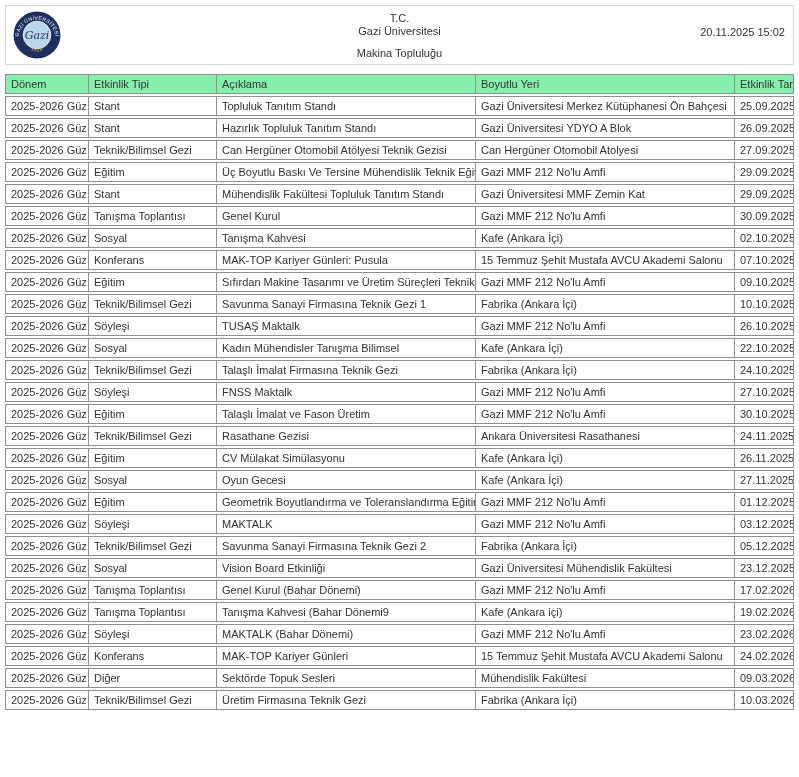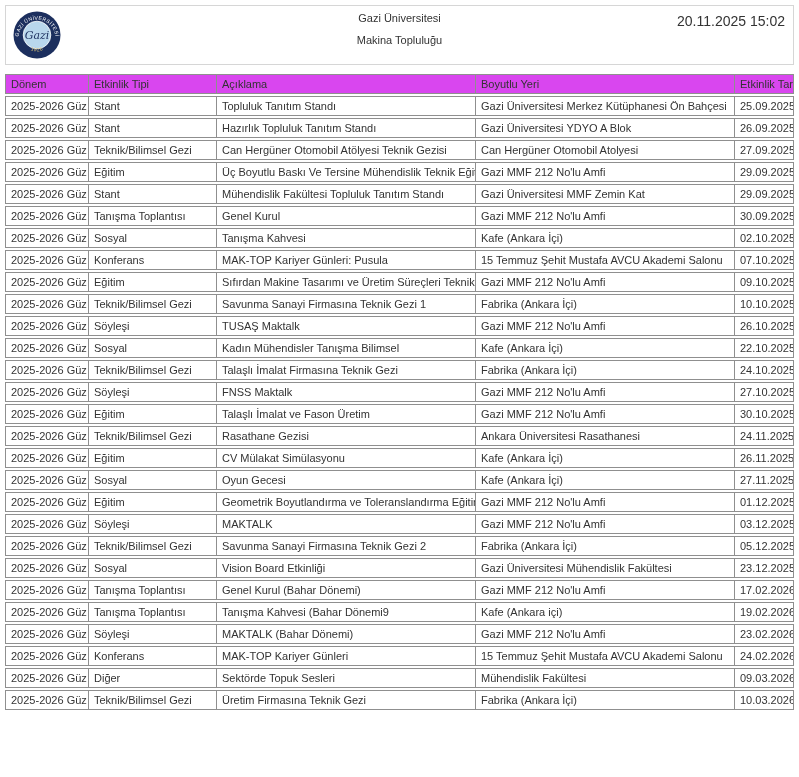--- a/index.html
+++ b/index.html
@@ -28,22 +28,22 @@
   }
   .title-block {
     position: absolute;
     left: 0; right: 0; top: 6px;
     text-align: center;
     line-height: 13px;
   }
   .title-block .community { margin-top: 9px; }
   .print-datetime {
     position: absolute;
-    right: 8px; top: 7px;
-    font-size: 14px;
+    right: 8px; top: 20px;
+    font-size: 11px;
   }
 
   
   table.events {
     margin-top: 7px;
     width: 789px;
     table-layout: fixed;
     border-collapse: separate;
     border-spacing: 0 2px;
   }
@@ -59,21 +59,21 @@
     border-left: 1px solid #8f8f8f;
     height: 20px;
     padding: 1px 4px 1px 5px;
     text-align: left;
     font-weight: normal;
     vertical-align: middle;
     white-space: nowrap;
     overflow: hidden;
   }
   .events th:last-child, .events td:last-child { border-right: 1px solid #8f8f8f; }
-  .events thead th { background: #d946ef; }
+  .events thead th { background: #86efac; }
   .events tbody td { background: #ffffff; }
 </style>
 </head>
 <body>
 
 <div class="page">
 
   <div class="report-header">
 
     <div class="logo-wrap">
@@ -88,20 +88,21 @@
         </text>
         <circle cx="24" cy="24" r="13.8" stroke="#ffffff" stroke-width="0.8" fill="#b9d7ec"></circle>
         <text x="24" y="28" text-anchor="middle" font-size="11" font-style="italic" font-family="DejaVu Serif, serif" fill="#1c2f5e">Gazi</text>
         <text font-size="5" fill="#d8c27a" letter-spacing="0.5" font-family="Liberation Sans, sans-serif">
           <textPath href="#arcBottom" startOffset="50%" text-anchor="middle">1926</textPath>
         </text>
       </svg>
     </div>
 
     <div class="title-block">
+      <div>T.C.</div>
       <div>Gazi Üniversitesi</div>
       <div class="community">Makina Topluluğu</div>
     </div>
 
     <div class="print-datetime">20.11.2025 15:02</div>
   </div>
 
   <table class="events">
     <colgroup>
       <col class="c-donem">

